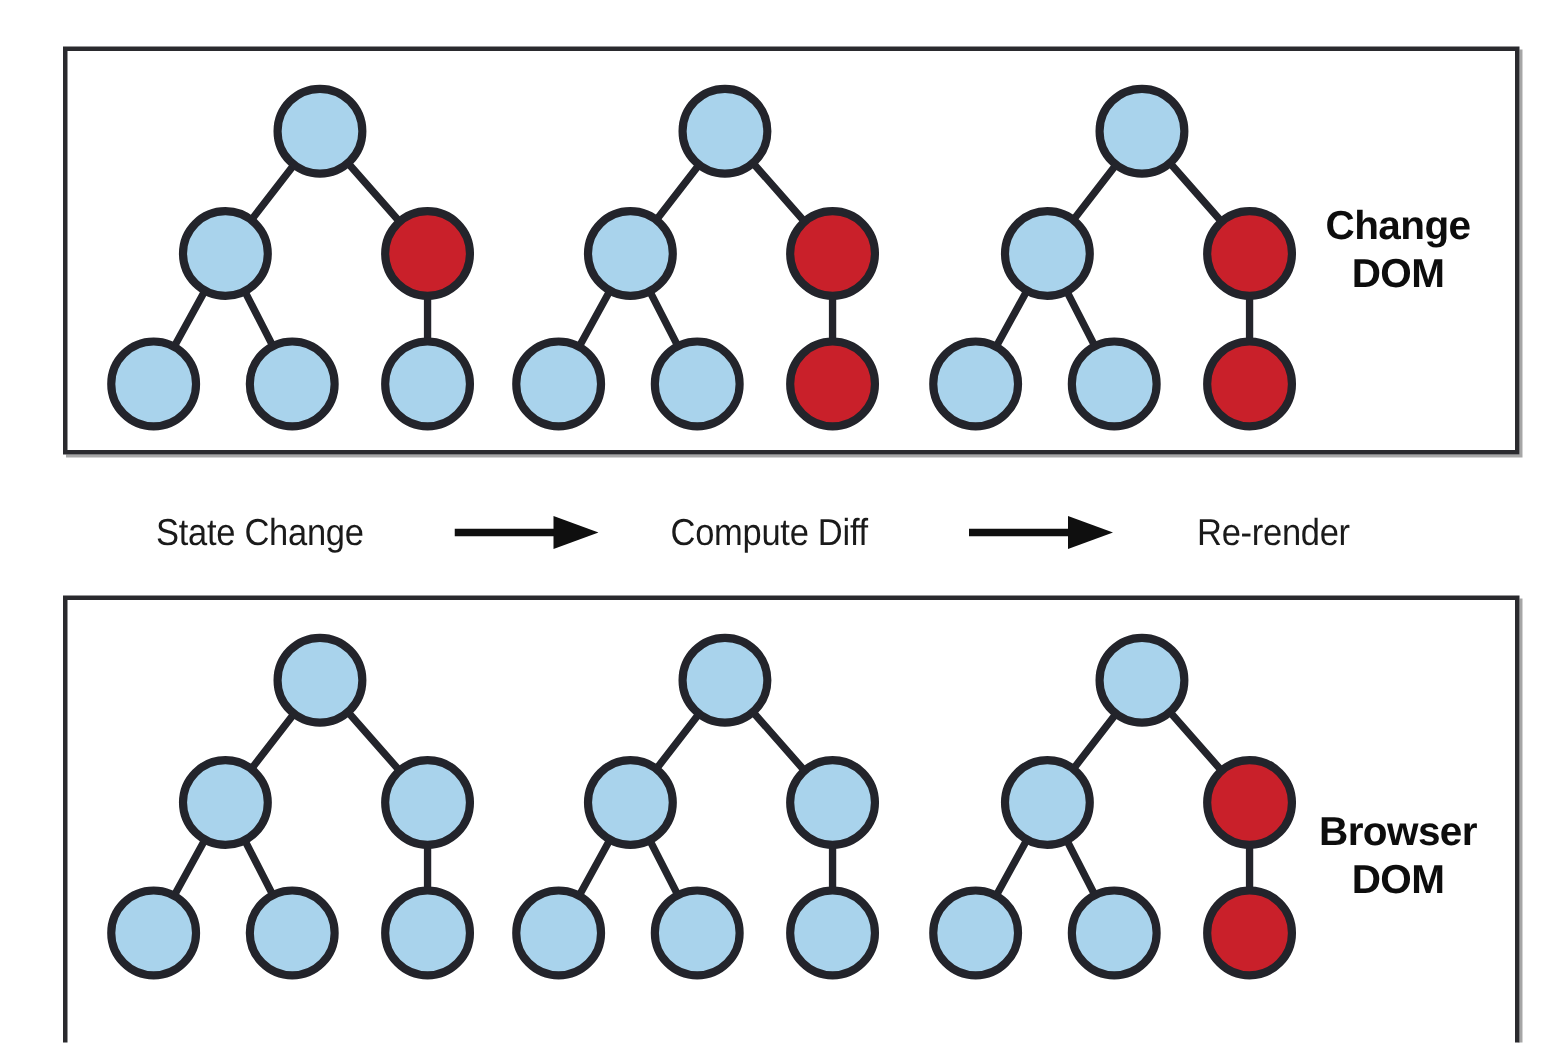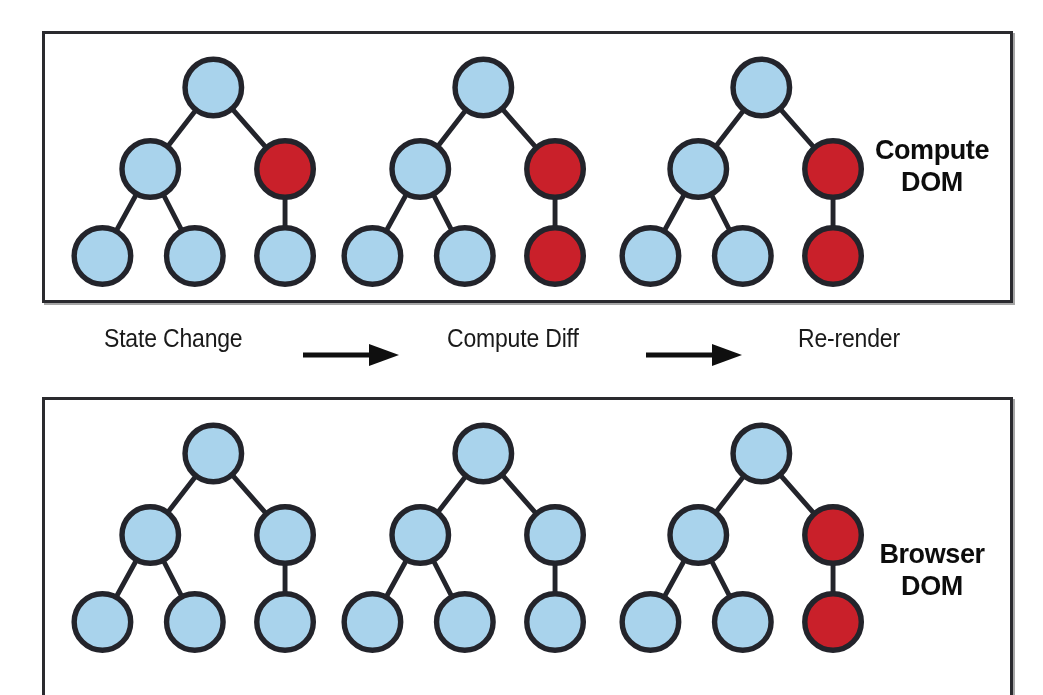--- a/index.html
+++ b/index.html
@@ -73,20 +73,21 @@
   .tree-slot svg { display: block; width: 100%; height: 100%; }
 
   
   #flow-row {
     position: absolute;
     left: 42px;
     top: 324px;
     width: 971px;
     height: 62px;
     display: flex;
+    align-items: center;
     justify-content: flex-start;
     padding-left: 62px;
     box-sizing: border-box;
   }
   .flow-label {
     font-family: "Liberation Sans Narrow", "Liberation Sans", sans-serif;
     font-size: 25px;
     font-weight: 500;
     color: #1a1a1a;
     white-space: nowrap;
@@ -151,21 +152,21 @@
           <circle cx="130" cy="40" r="26" fill="#a9d3ec" stroke="#23242b" stroke-width="5"></circle>
           <circle cx="72" cy="115" r="26" fill="#a9d3ec" stroke="#23242b" stroke-width="5"></circle>
           <circle cx="196" cy="115" r="26" fill="#c9202a" stroke="#23242b" stroke-width="5"></circle>
           <circle cx="28" cy="195" r="26" fill="#a9d3ec" stroke="#23242b" stroke-width="5"></circle>
           <circle cx="113" cy="195" r="26" fill="#a9d3ec" stroke="#23242b" stroke-width="5"></circle>
           <circle cx="196" cy="195" r="26" fill="#c9202a" stroke="#23242b" stroke-width="5"></circle>
         </svg>
     </div>
 
     <div class="panel-label">
-      <span class="lbl-line">Compute</span>
+      <span class="lbl-line">Change</span>
       <span class="lbl-line">DOM</span>
     </div>
   </div>
 
   <div id="flow-row">
 
     <span class="flow-label">State Change</span>
 
     <span class="flow-gap-a"></span>
 

